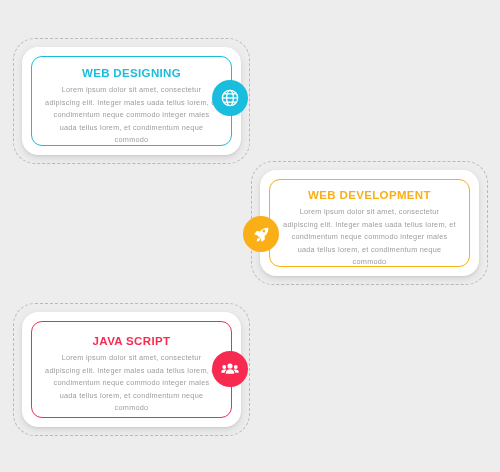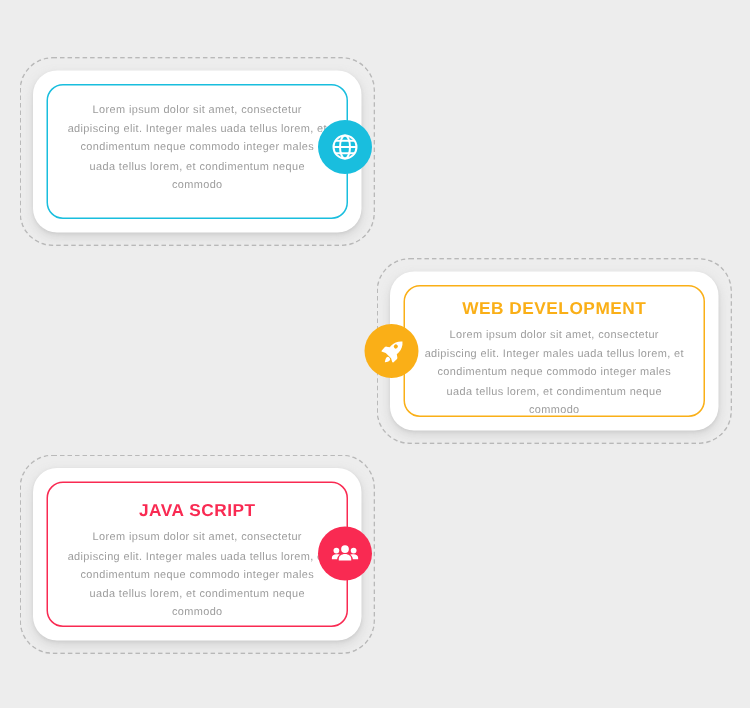--- a/index.html
+++ b/index.html
@@ -87,39 +87,40 @@
     border-radius: 50%;
     display: flex;
     align-items: center;
     justify-content: center;
     z-index: 5;
   }
   .icon-badge svg { display: block; }
 
   
   .wrap-1 { left: 13px;  top: 38px;  width: 237px; height: 126px; }
-  .wrap-2 { left: 251px; top: 172px; width: 237px; height: 124px; }
+  .wrap-2 { left: 251px; top: 161px; width: 237px; height: 124px; }
   .wrap-3 { left: 13px;  top: 303px; width: 237px; height: 133px; }
 
   .badge-1 { left: 212px; top: 80px; }
   .badge-2 { left: 243px; top: 216px; }
   .badge-3 { left: 212px; top: 351px; }
 
   .inner-1 { padding-top: 10px; }
   .inner-2 { padding-top: 9px; }
   .inner-3 { padding-top: 13px; justify-content: space-between; }
 </style>
 </head>
 <body style="background: rgb(237, 237, 237);">
 
 <div id="stage">
 
   <div class="card-wrap wrap-1">
     <div class="card-panel">
       <div class="card-inner inner-1" id="inner-1" style="color: rgb(25, 190, 222);">
+        <div class="card-title">WEB DESIGNING</div>
         <div class="card-body">Lorem ipsum dolor sit amet, consectetur adipiscing elit. Integer males uada tellus lorem, et condimentum neque commodo integer males uada tellus lorem, et condimentum neque commodo</div>
       </div>
     </div>
   </div>
   <div class="icon-badge badge-1" id="badge-1" style="background: rgb(25, 190, 222);">
     <svg width="20" height="20" viewBox="0 0 24 24" fill="none" stroke="#ffffff" stroke-width="1.6">
       <circle cx="12" cy="12" r="9.2" fill="none"></circle>
       <ellipse cx="12" cy="12" rx="4" ry="9.2" fill="none"></ellipse>
       <line x1="2.8" y1="12" x2="21.2" y2="12"></line>
       <line x1="4.2" y1="7" x2="19.8" y2="7"></line>

